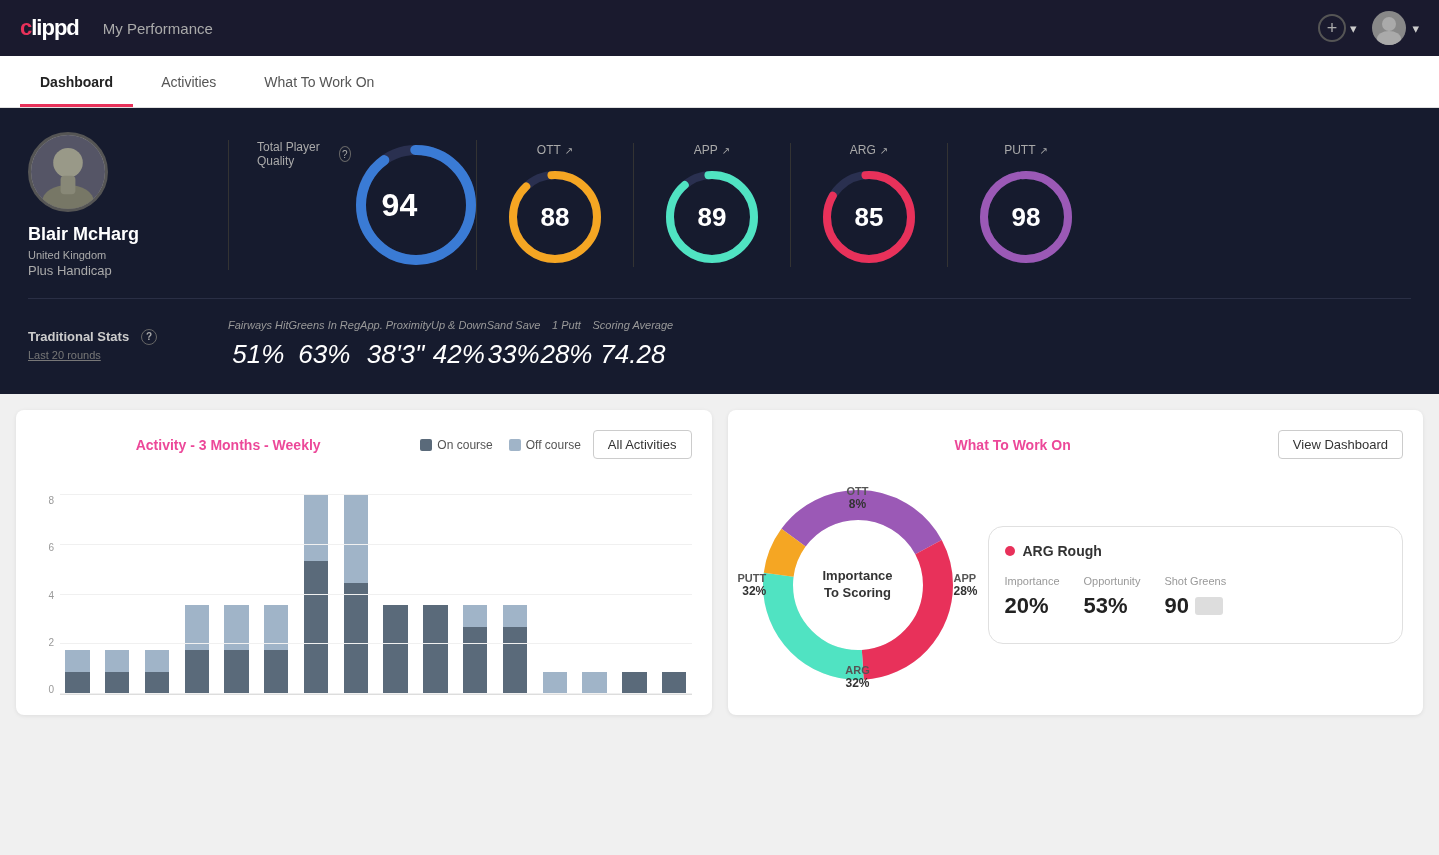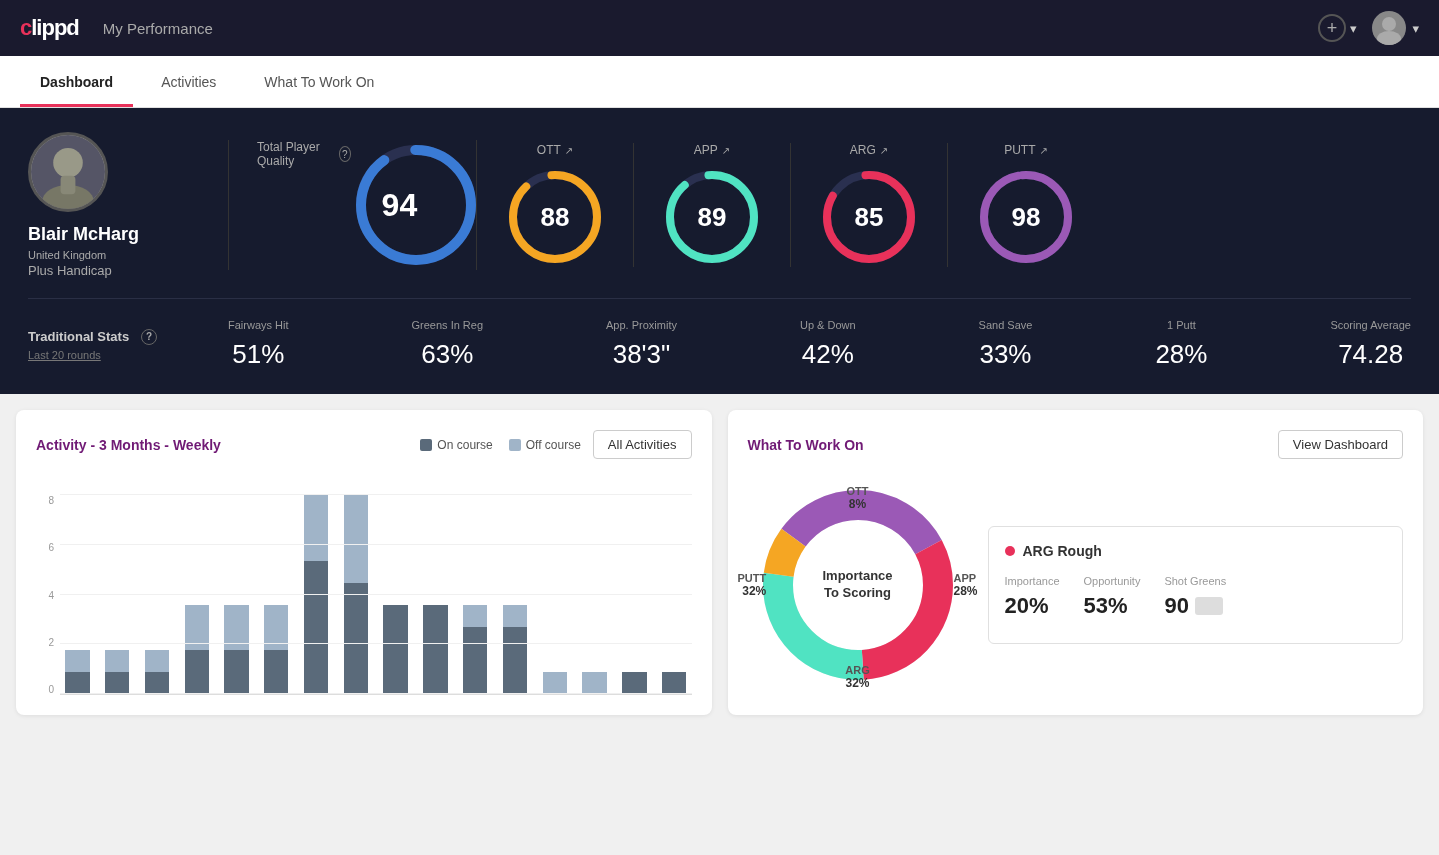--- a/index.html
+++ b/index.html
@@ -210,21 +210,22 @@
       margin-bottom: 4px;
     }
     .stats-label-sub {
       font-size: 11px;
       color: #777;
       text-decoration: underline;
     }
     .stats-items {
       flex: 1;
       display: flex;
-      justify-content: space-between;
+      justify-content: flex-start;
+      font-style: italic;
     }
     .stat-item {
       display: flex;
       flex-direction: column;
       align-items: center;
       gap: 8px;
     }
     .stat-name { font-size: 11px; color: #999; }
     .stat-val { font-size: 26px; font-weight: 300; color: white; }
 
@@ -244,21 +245,21 @@
       box-shadow: 0 1px 4px rgba(0,0,0,0.08);
     }
     .activity-card { flex: 1; }
     .work-on-card { flex: 1; }
 
     .card-header {
       display: flex;
       align-items: center;
       margin-bottom: 16px;
     }
-    .card-title { font-size: 14px; font-weight: 600; color: #701a75; flex: 1; }
+    .card-title { font-size: 14px; font-weight: 600; color: #ec4899; flex: 1; text-align: center; }
     .legend {
       display: flex;
       gap: 16px;
       align-items: center;
       margin-right: 12px;
     }
     .legend-item {
       display: flex;
       align-items: center;
       gap: 5px;
@@ -303,21 +304,21 @@
       text-align: center;
       font-size: 13px;
       font-weight: 600;
       color: #333;
       line-height: 1.3;
     }
 
     
     .info-card {
       border: 1px solid #e0e0e0;
-      border-radius: 6px;
+      border-radius: 15px;
       padding: 16px;
       flex: 1;
     }
     .info-card-title {
       display: flex;
       align-items: center;
       gap: 8px;
       font-size: 14px;
       font-weight: 600;
       color: #333;

